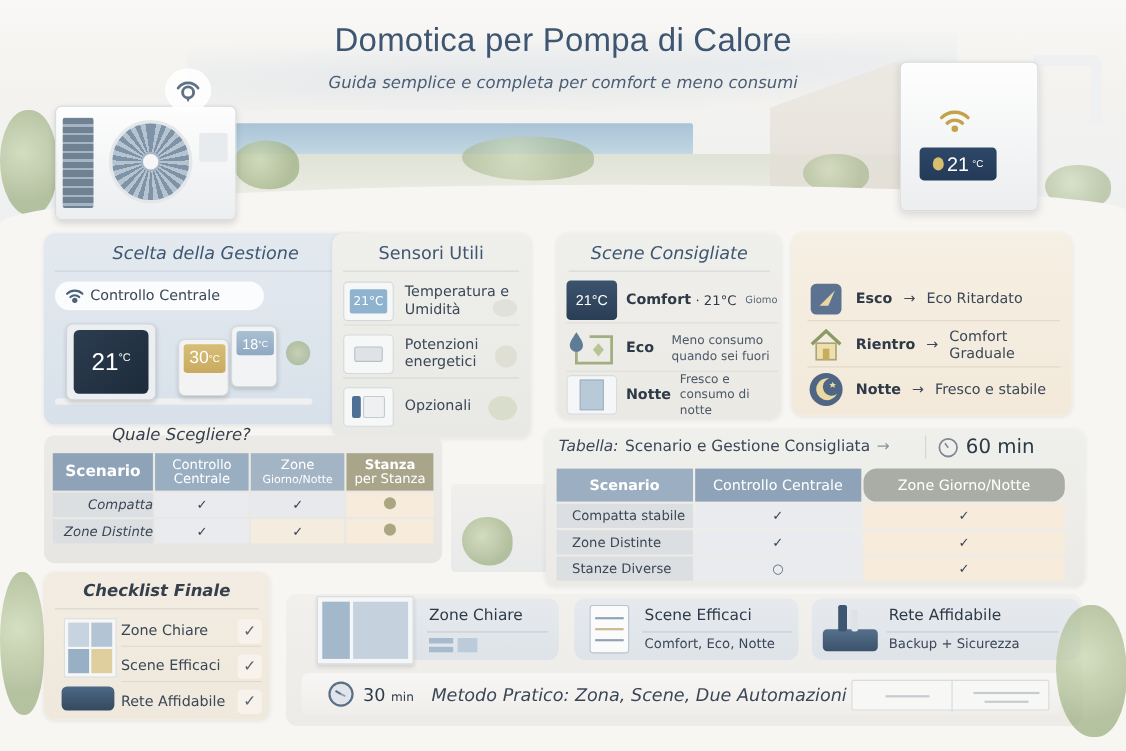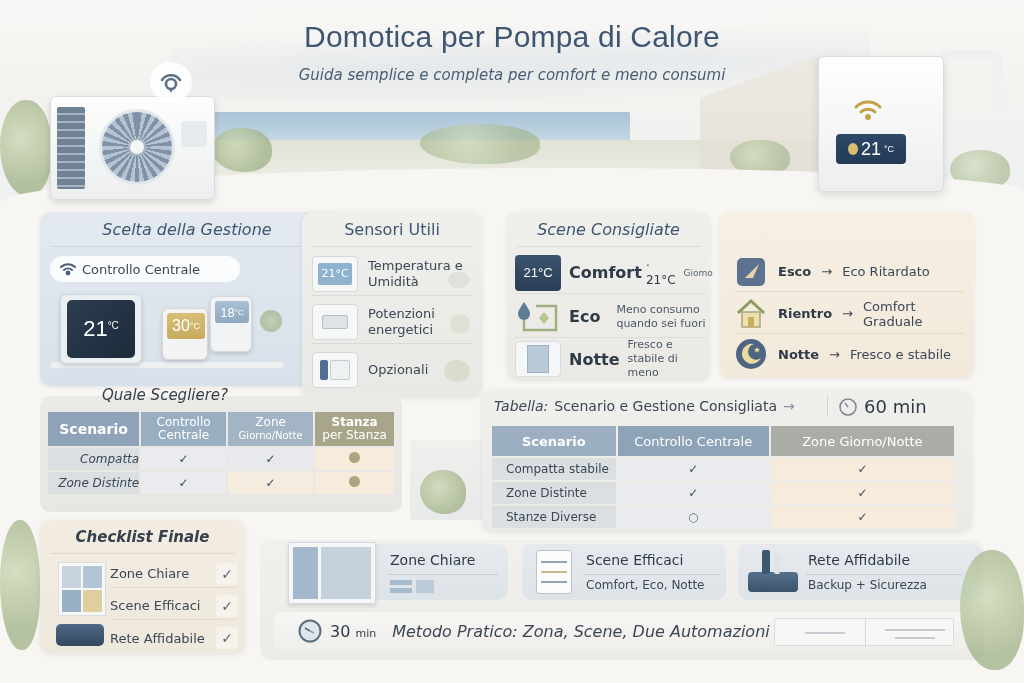--- a/index.html
+++ b/index.html
@@ -202,21 +202,21 @@
   }
   .scene-row {
     position: absolute; left: 8px; width: 192px; height: 42px;
     display: flex; align-items: center; gap: 8px;
     border-bottom: 1px solid rgba(120,130,140,0.13);
   }
   .scene-icon {
     width: 46px; height: 36px; border-radius: 4px; flex-shrink: 0;
     display: flex; align-items: center; justify-content: center;
   }
-  .scene-name { font-size: 16px; font-weight: bold; color: #2e3a47; }
+  .scene-name { font-size: 13px; font-weight: bold; color: #2e3a47; }
   .scene-desc { font-size: 11px; color: #4a5868; line-height: 14px; }
   .scene-sub { font-size: 9px; color: #5a6776; }
 
   
   .card-auto {
     left: 720px; top: 212px; width: 254px; height: 166px;
     background: linear-gradient(180deg, #f6efe3, #f2e9da);
   }
   .auto-row {
     position: absolute; left: 14px; width: 230px; height: 40px;
@@ -247,36 +247,36 @@
   }
   table.grid td { text-align: center; color: #3b4756; }
   table.grid td.rowh { text-align: right; padding-left: 10px; font-style: italic; }
 
   .q-table { left: 6px; top: 14px; width: 350px; }
   .q-table th { height: 34px; font-size: 12px; }
   .q-table td { height: 22px; font-size: 12px; }
   .th-blue { background: #8ea2b8; }
   .th-blue2 { background: #9aaec2; }
   .th-olive { background: #a9a58b; }
-  .th-gray { background: #a9ada5; }
+  .th-gray { background: #a9ada5; border-radius: 12px; }
   .td-gray { background: #dcdfe2; }
   .td-light { background: #e9ebee; }
   .td-cream { background: #f3ecdf; }
   .td-peach { background: #f7ecdc; }
 
   .check-blue { color: #41627f; font-size: 14px; }
   .check-olive { color: #7e8a72; font-size: 14px; }
   .dot-olive {
     display: inline-block; width: 11px; height: 11px; border-radius: 50%;
     background: #aaa682;
   }
 
   
   .card-tabella {
-    left: 482px; top: 390px; width: 490px; height: 142px;
+    left: 496px; top: 390px; width: 490px; height: 142px;
     background: linear-gradient(180deg, #efefec, #ebeae6);
   }
   .tab-title {
     left: 12px; top: 8px; font-size: 14px; color: #3b4756;
     display: flex; align-items: center; gap: 6px;
   }
   .tab-title .lead { font-style: italic; }
   .tab-timer {
     left: 345px; top: 6px; display: flex; align-items: center; gap: 6px;
     font-size: 18px; color: #2e3a47;
@@ -474,21 +474,21 @@
       </svg>
     </div>
     <span class="scene-name">Eco</span>
     <span class="scene-desc" style="margin-left:8px">Meno consumo quando sei fuori</span>
   </div>
   <div class="scene-row" style="top:126px;border-bottom:none">
     <div class="scene-icon" style="background:#f5f6f7;border:1px solid #d8dcdf">
       <div style="width:22px;height:28px;background:#b8c9d8;border:1px solid #9fb2c3;"></div>
     </div>
     <span class="scene-name">Notte</span>
-    <span class="scene-desc">Fresco e stabile di meno</span>
+    <span class="scene-desc">Fresco e consumo di notte</span>
   </div>
 </div>
 
 <div class="abs card card-auto">
   <div class="auto-row" style="top:40px">
     <div class="auto-icon">
       <svg width="32" height="32" viewBox="0 0 32 32">
         <rect x="2" y="2" width="28" height="28" rx="5" fill="#5b7390"></rect>
         <path d="M10 22 L24 8 L18 22 Z" fill="#e8d7a4"></path>
       </svg>

